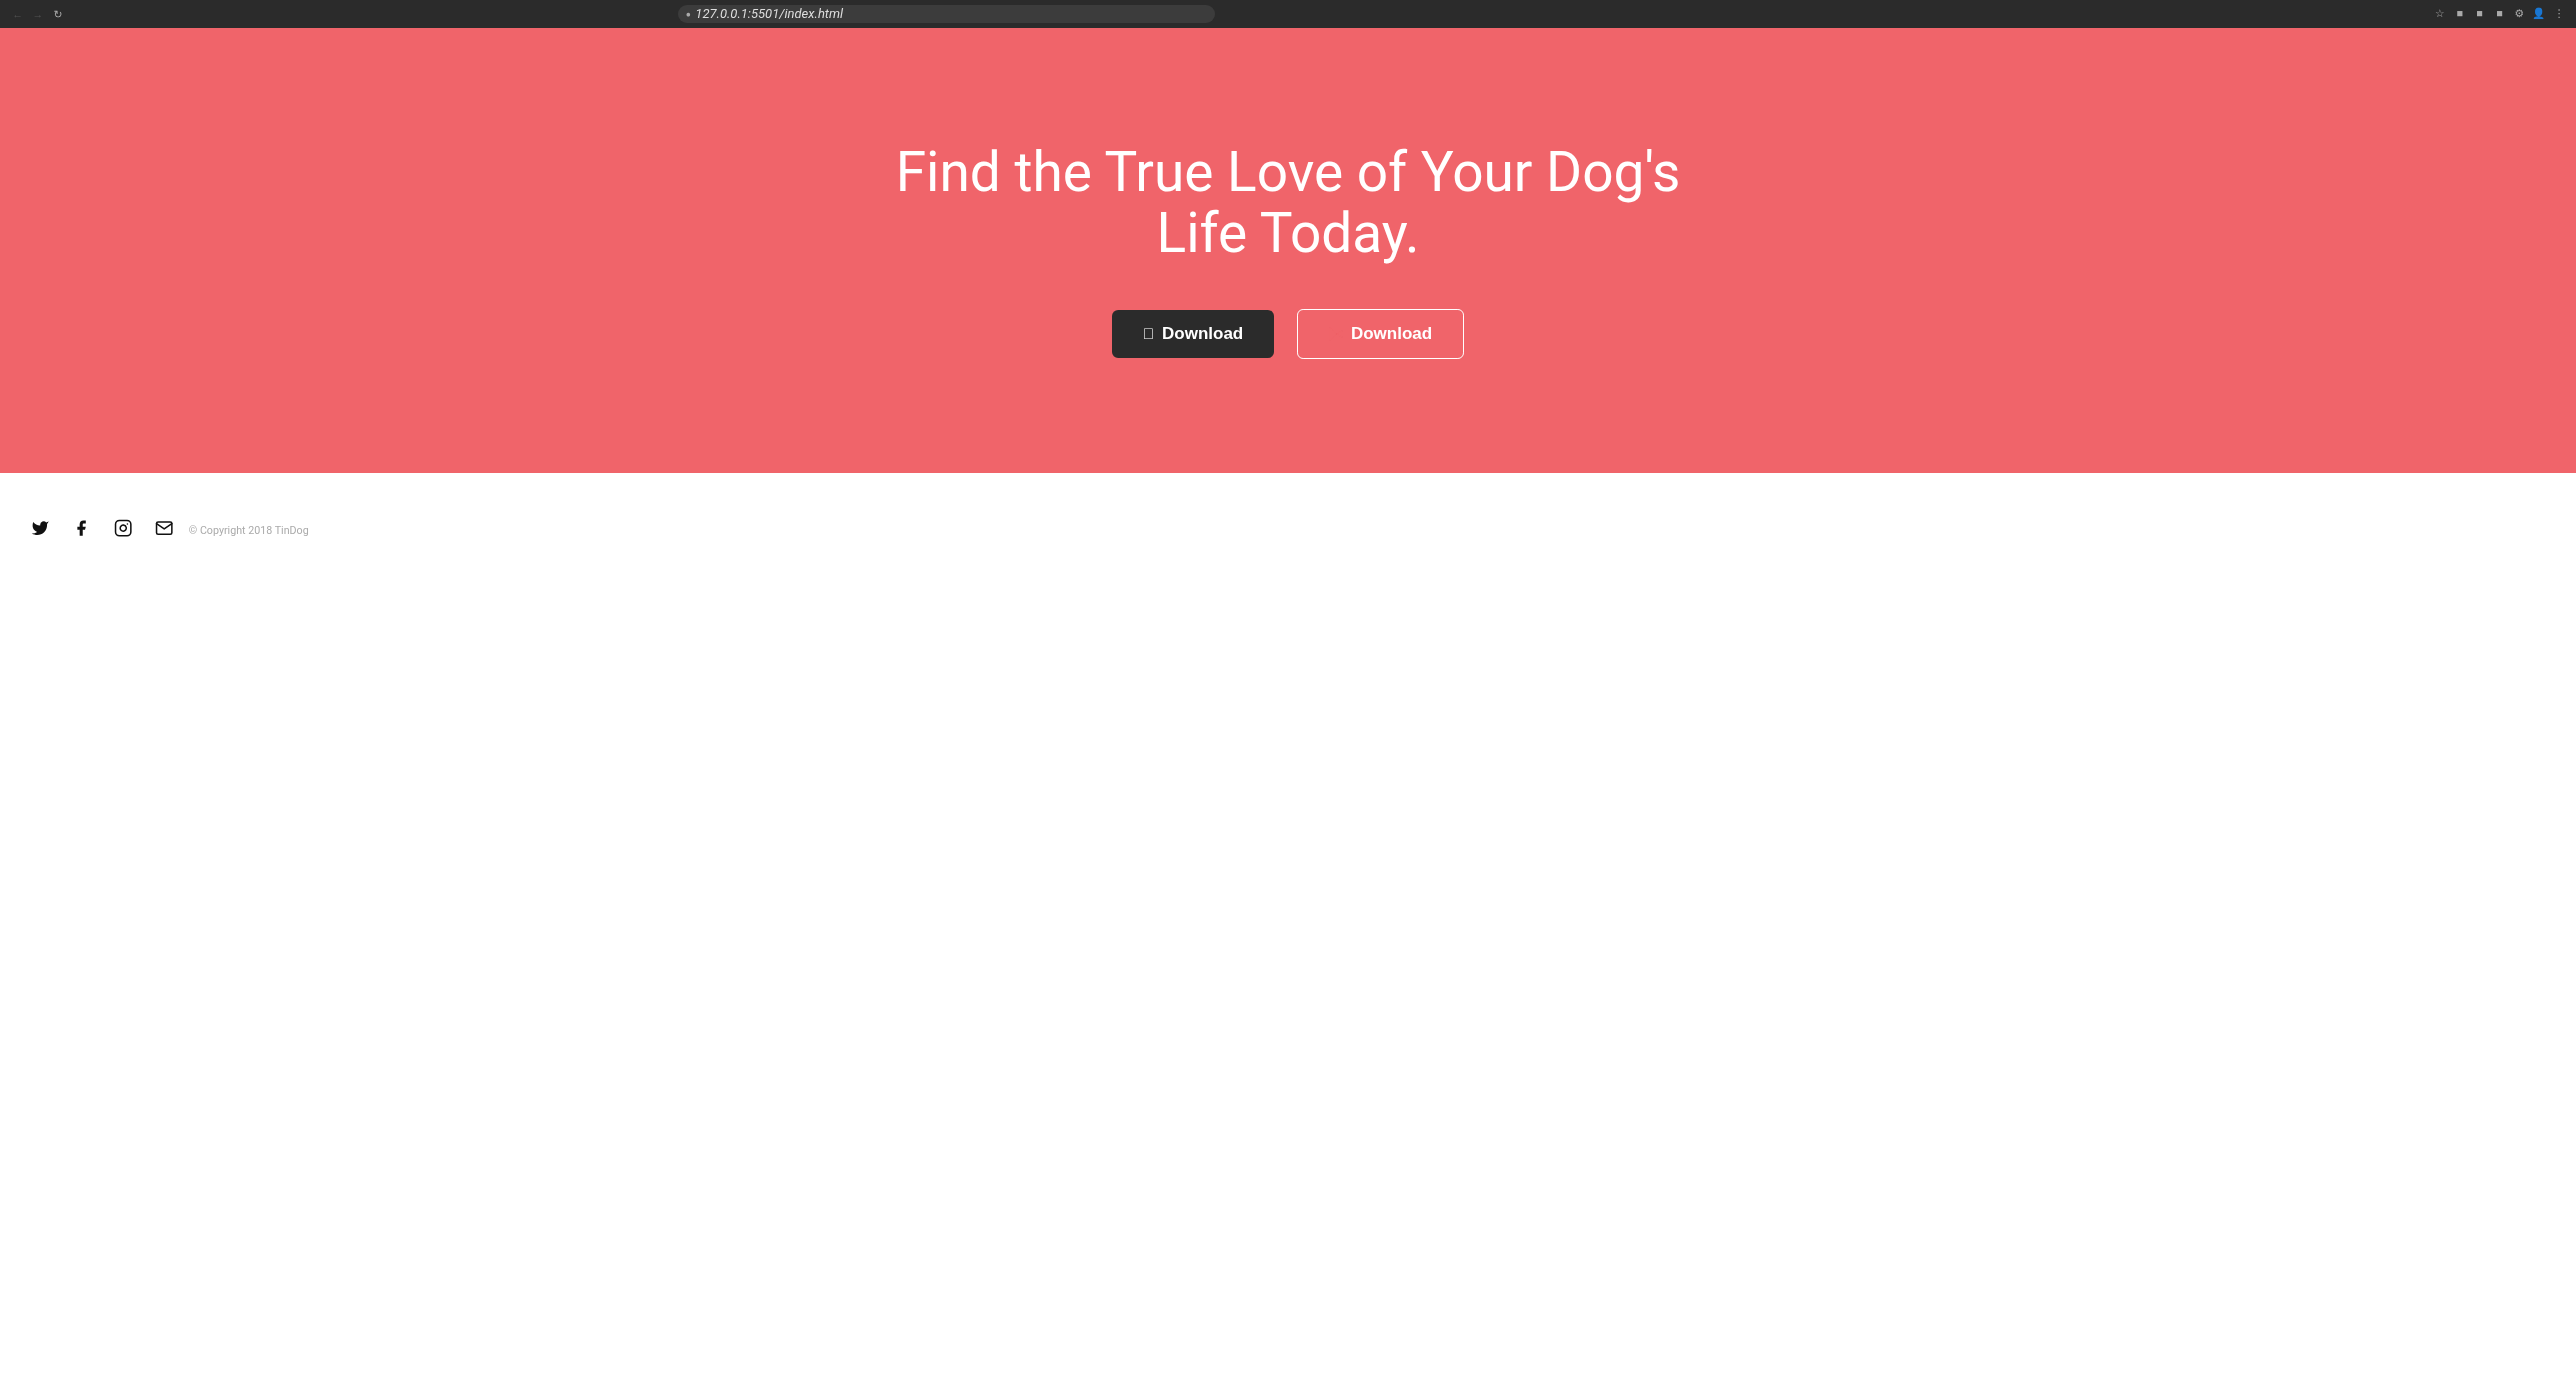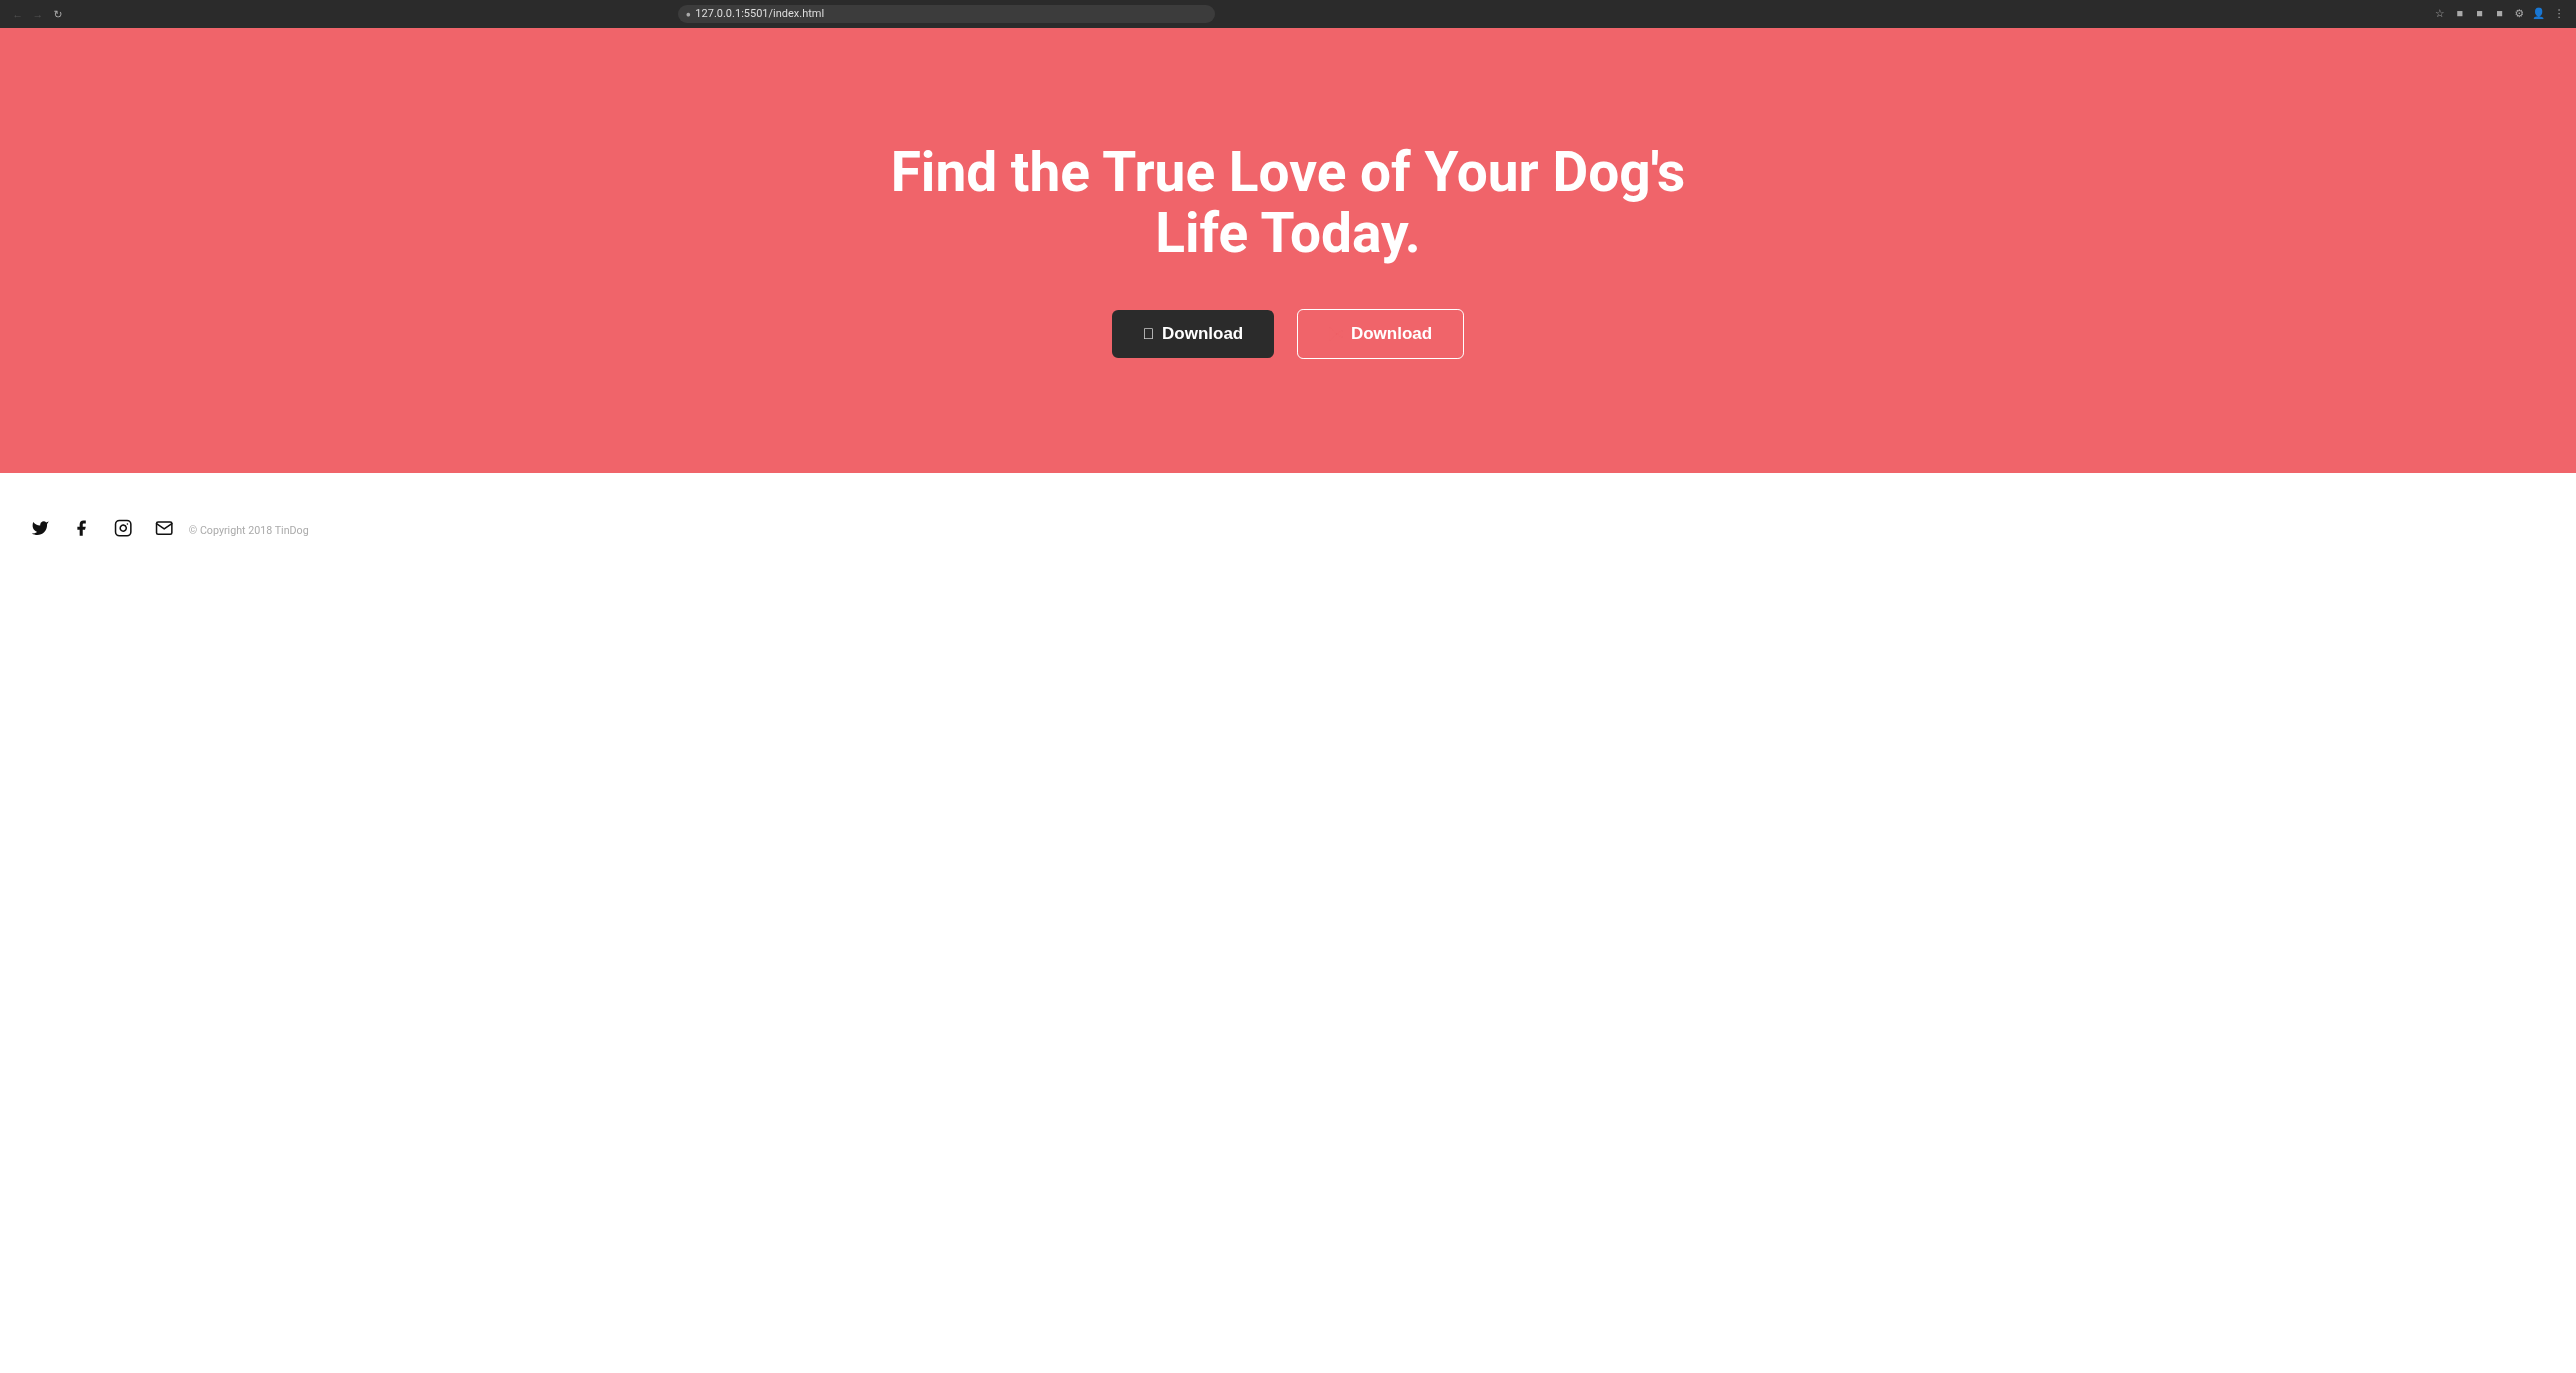--- a/index.html
+++ b/index.html
@@ -61,21 +61,22 @@
       margin: 0 auto;
     }
 
     .address-bar-icon {
       color: #aaa;
       font-size: 8.4px;
     }
 
     .address-text {
       color: #ddd;
-      font-size: 11px;
+      font-size: 13px;
+      font-style: italic;
     }
 
     .browser-actions {
       display: flex;
       gap: 4.6px;
       align-items: center;
       margin-left: auto;
     }
 
     .browser-action-icon {
@@ -97,21 +98,21 @@
       display: flex;
       flex-direction: column;
       align-items: center;
       justify-content: center;
       padding: 61px 31px;
     }
 
     .hero-title {
       color: #fff;
       font-size: 55px;
-      font-weight: 700;
+      font-weight: 400;
       text-align: center;
       margin-bottom: 46px;
       line-height: 1.1;
       max-width: 843px;
     }
 
     .download-buttons {
       display: flex;
       gap: 23px;
       align-items: center;

